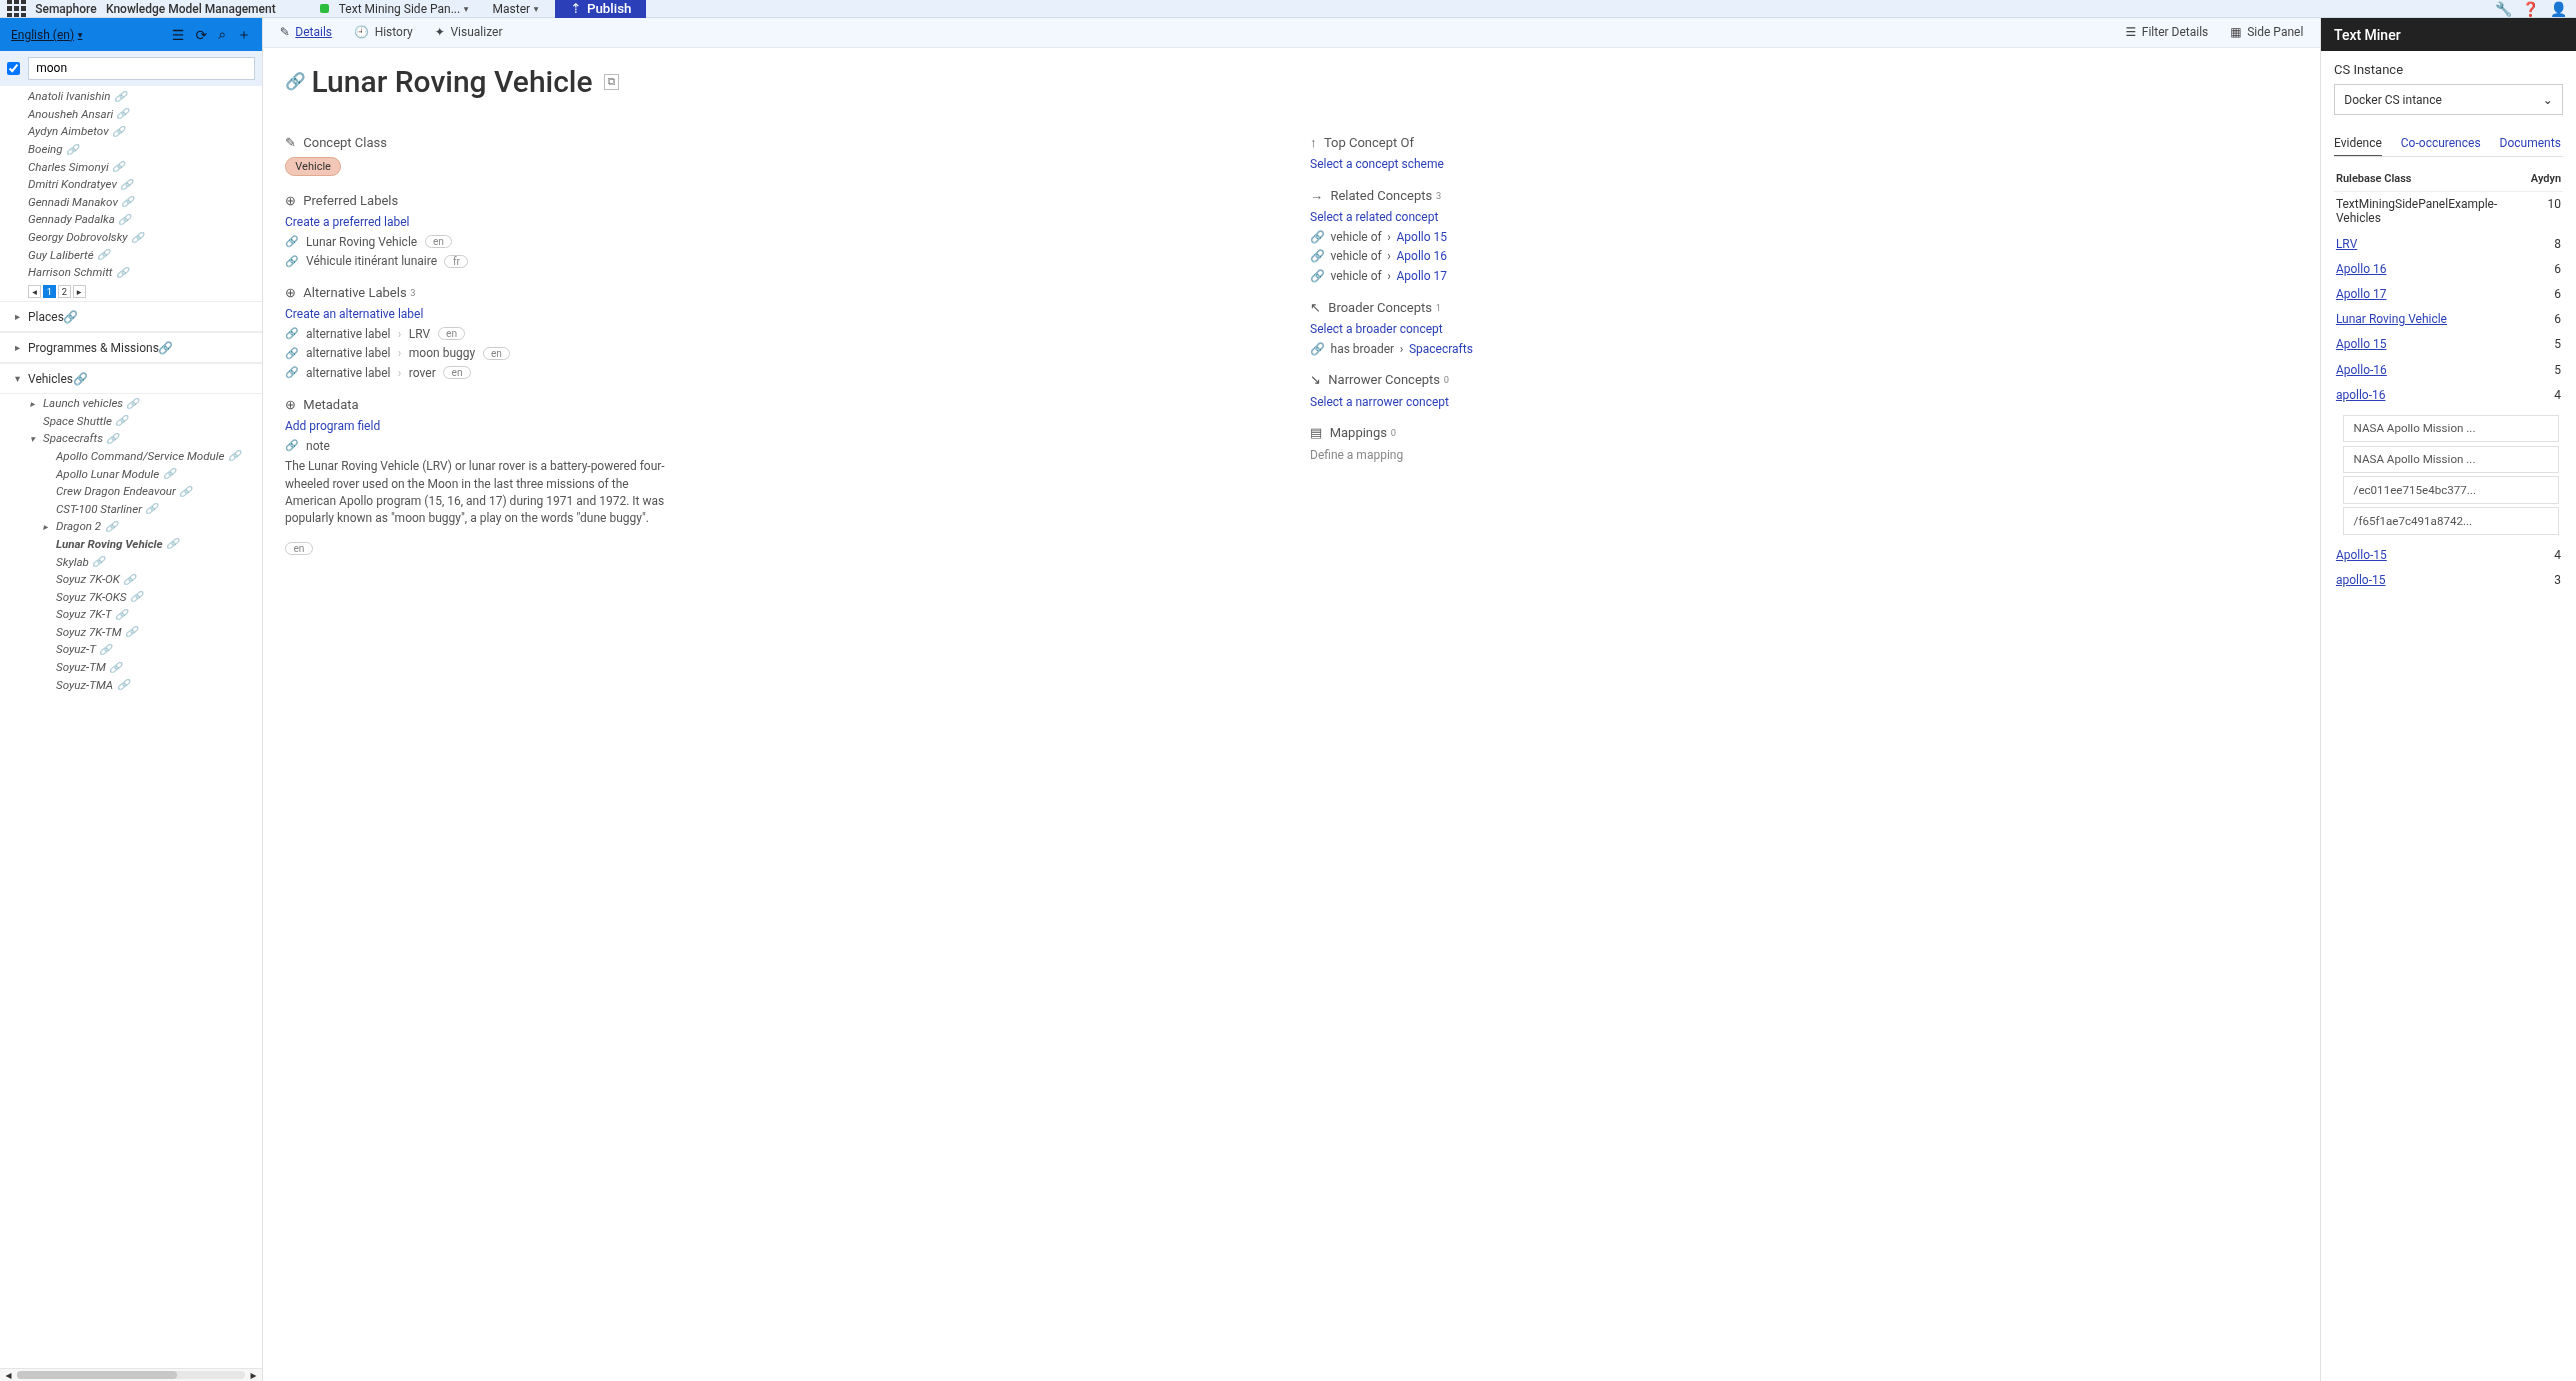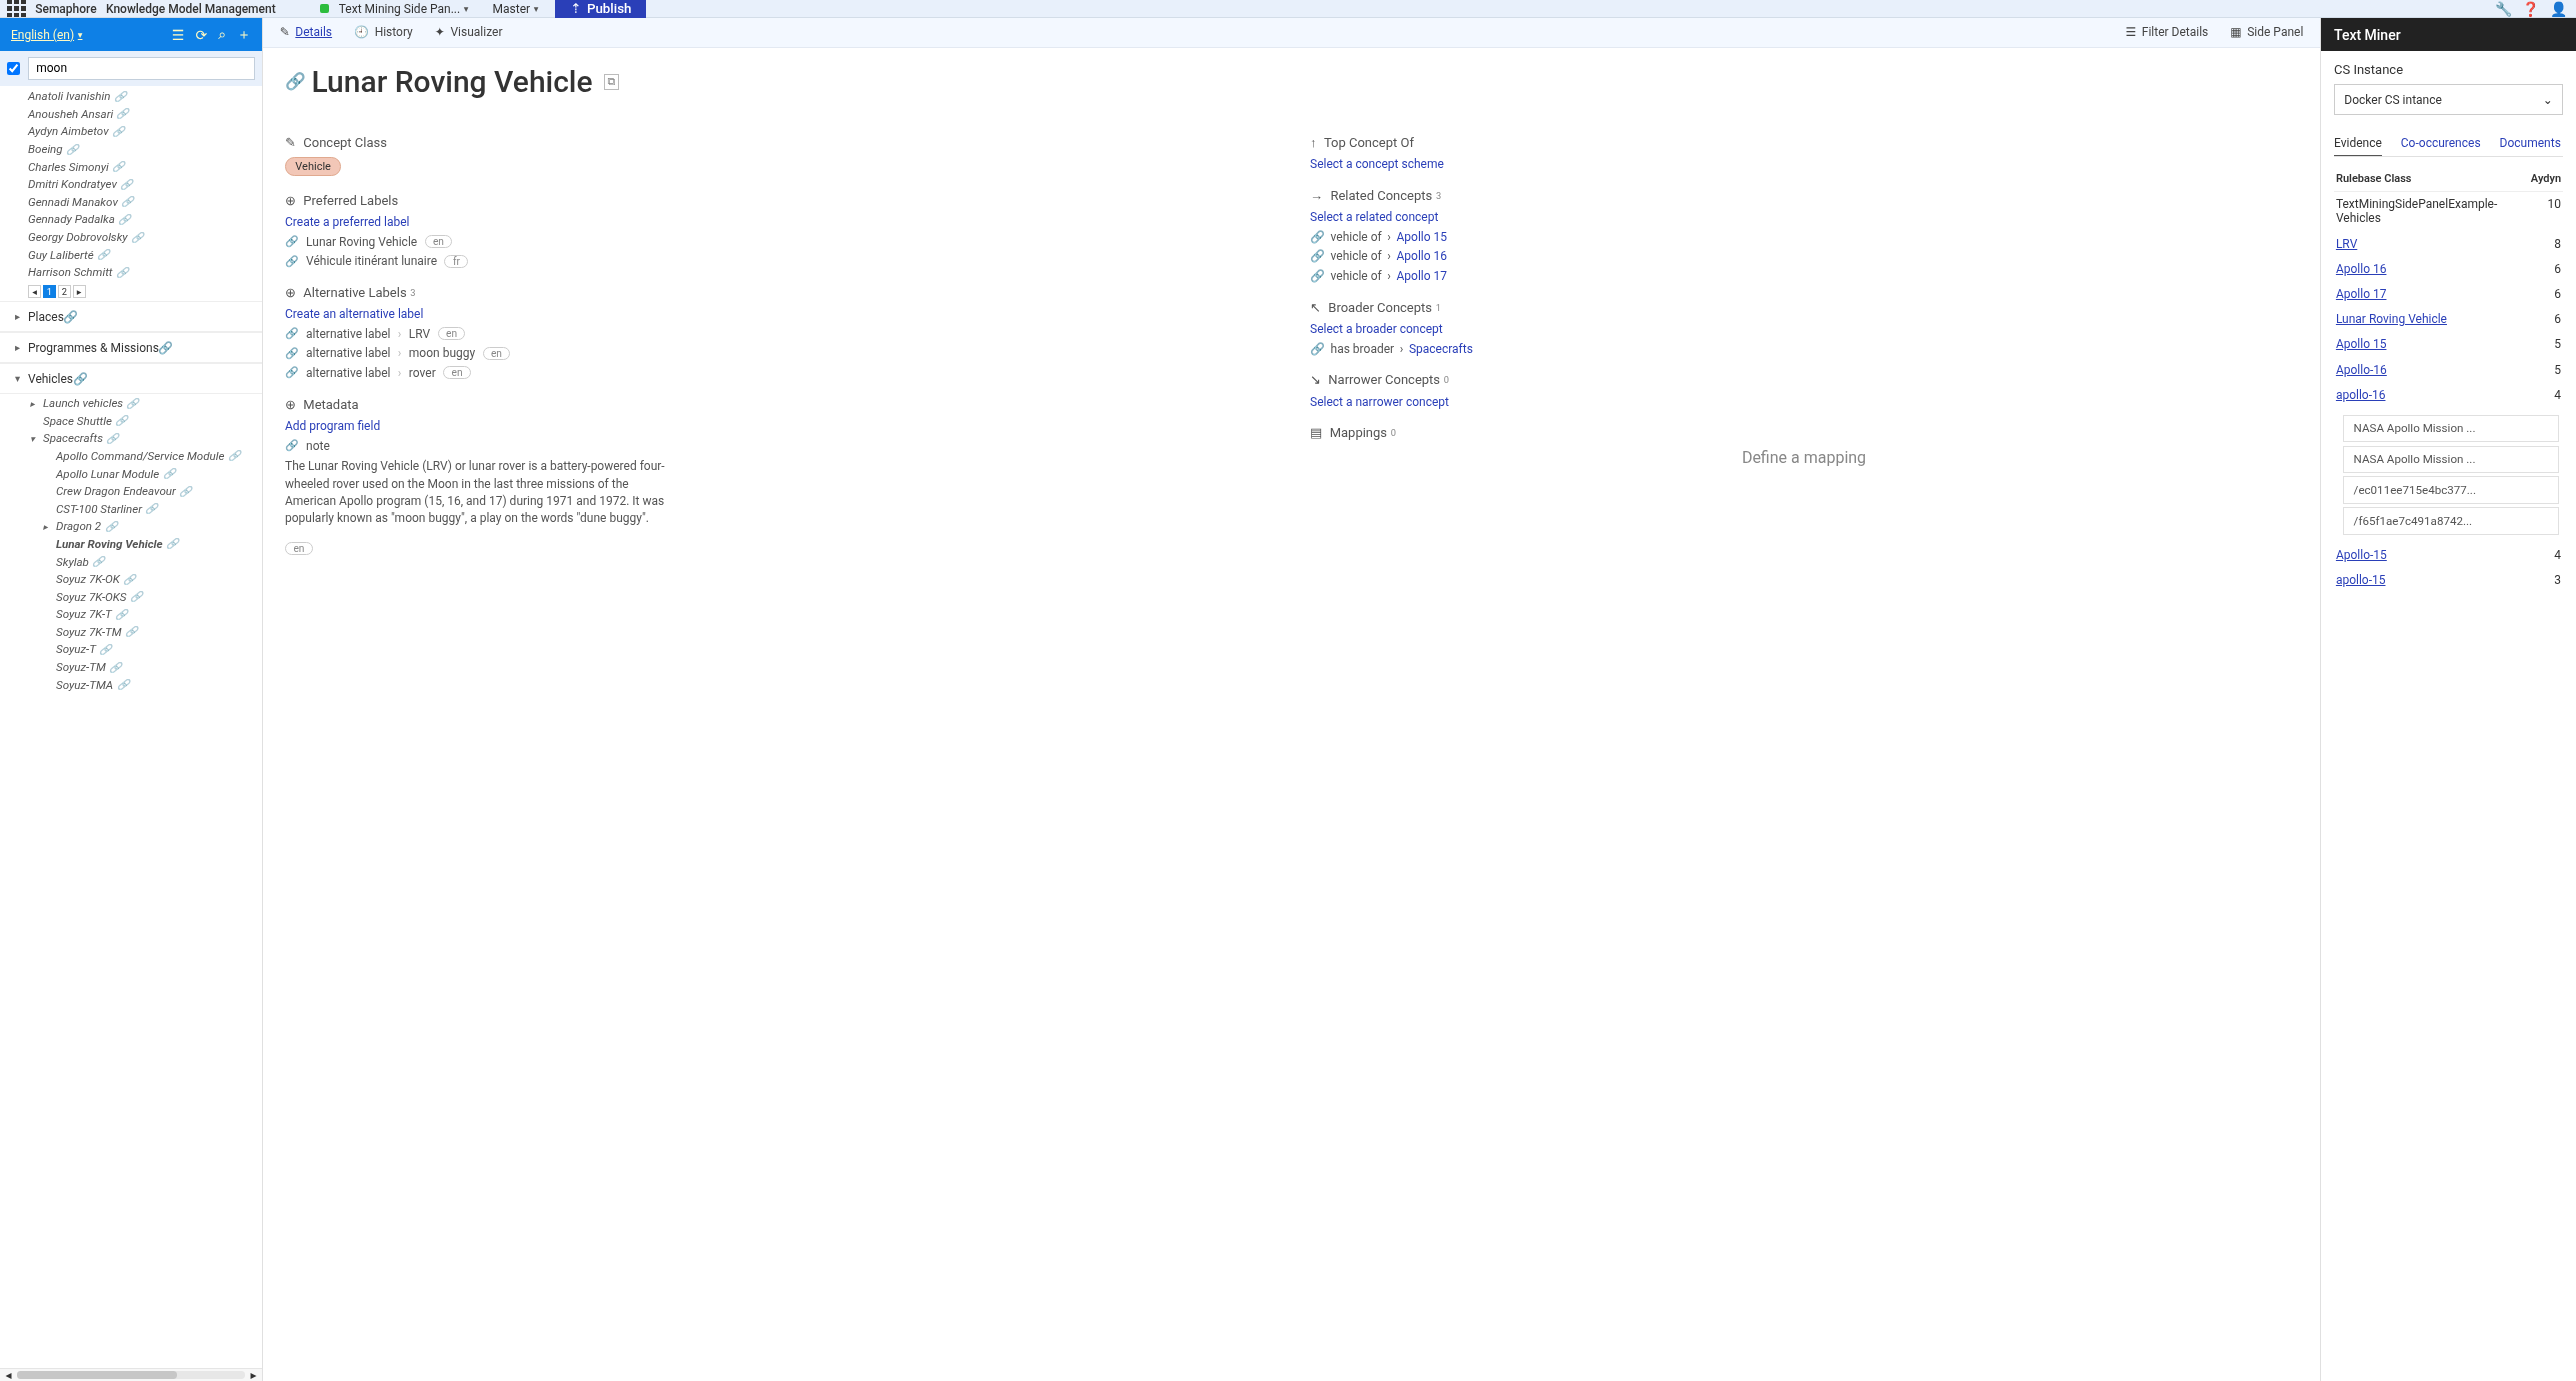--- a/index.html
+++ b/index.html
@@ -14,21 +14,21 @@
 .top-spacer { flex: 1; }
 .status-dot { width: 9.3px; height: 9.3px; background: #2dbd3e; display: inline-block; margin-right: 5.6px; border-radius: 1.9px; }
 .top-drop { display: flex; align-items: center; gap: 3.7px; cursor: pointer; padding: 3.7px 7.4px; }
 .top-drop::after { content: "▾"; font-size: 9.3px; color: #555; }
 .publish-btn { background: #2a3fb8; color: #fff; border: none; padding: 6.5px 15px; border-radius: 3.7px; cursor: pointer; font-weight: 500; display: flex; align-items: center; gap: 5.6px; }
 .top-icon { width: 18.5px; height: 18.5px; color: #333; cursor: pointer; display: flex; align-items: center; justify-content: center; font-size: 14px; }
 
 
 .main { flex: 1; display: flex; overflow: hidden; }
 .sidebar { width: 263px; background: #fff; display: flex; flex-direction: column; border-right: 0.9px solid #e0e0e0; }
-.lang-bar { background: #0e80e6; color: #fef9c3; height: 33px; display: flex; align-items: center; padding: 0 11px; gap: 11px; }
+.lang-bar { background: #0e80e6; color: #0f172a; height: 33px; display: flex; align-items: center; padding: 0 11px; gap: 11px; }
 .lang-label { text-decoration: underline; cursor: pointer; display: flex; align-items: center; gap: 3.7px; }
 .lang-bar .lb-spacer { flex: 1; }
 .lang-icon { cursor: pointer; font-size: 14px; }
 .search-bar { display: flex; align-items: center; padding: 5.6px 7.4px; gap: 7.4px; background: #e8f0fb; }
 .search-bar input[type="checkbox"] { width: 13px; height: 13px; }
 .search-bar input[type="text"] { flex: 1; border: 0.9px solid #c3cfdc; padding: 3.7px 7.4px; font-size: 12px; background: #fff; }
 .tree { flex: 1; overflow-y: auto; overflow-x: auto; padding: 1.9px 0; position: relative; font-size: 11.6px; }
 .tree-row { display: flex; align-items: center; height: 17.6px; padding: 0 3.7px 0 28px; color: #555; cursor: pointer; white-space: nowrap; font-style: italic; }
 .tree-row.bold { font-weight: 700; }
 .tree-row .link-ico { margin-left: 3.7px; opacity: .6; font-size: 10.2px; }
@@ -54,21 +54,21 @@
 .title-row { display: flex; align-items: center; gap: 5.6px; margin-bottom: 18.5px; }
 .title-row .link-icon { color: #888; font-size: 16.7px; }
 .page-title { font-size: 30px; font-weight: 500; }
 .title-badge { border: 0.9px solid #bbb; color: #888; padding: 0.9px 2.8px; font-size: 11px; margin-left: 5.6px; }
 .two-col { display: flex; gap: 37px; }
 .col { flex: 1; }
 .section-head { display: flex; align-items: center; gap: 7.4px; color: #555; font-size: 13px; margin-top: 16.7px; margin-bottom: 7.4px; }
 .section-head .sup { font-size: 9.3px; color: #888; margin-left: -3.7px; vertical-align: super; }
 .chip { background: #f2c7b7; border: 0.9px solid #e0a98f; padding: 1.9px 9.3px; border-radius: 9.3px; font-size: 11px; display: inline-block; }
 .action-link { color: #2a3fb8; cursor: pointer; font-size: 12px; }
-.muted-link { color: #888; cursor: pointer; font-size: 16px; text-align: center; }
+.muted-link { color: #888; cursor: pointer; font-size: 12px; }
 .label-row { display: flex; align-items: center; gap: 7.4px; margin: 5.6px 0; font-size: 12px; color: #555; }
 .label-row .lico { color: #999; font-size: 11px; }
 .label-row .sep { color: #bbb; }
 .lang-pill { border: 0.9px solid #ccc; border-radius: 9.3px; padding: 0 7.4px; font-size: 10.2px; color: #888; }
 .rel-row { display: flex; align-items: center; gap: 5.6px; margin: 5.6px 0; font-size: 12px; color: #555; }
 .rel-link { color: #2a3fb8; cursor: pointer; }
 .note-body { font-size: 12px; color: #555; line-height: 1.45; max-width: 389px; margin-top: 5.6px; }
 
 
 .rightpanel { width: 256px; background: #fff; display: flex; flex-direction: column; border-left: 0.9px solid #e0e0e0; }

